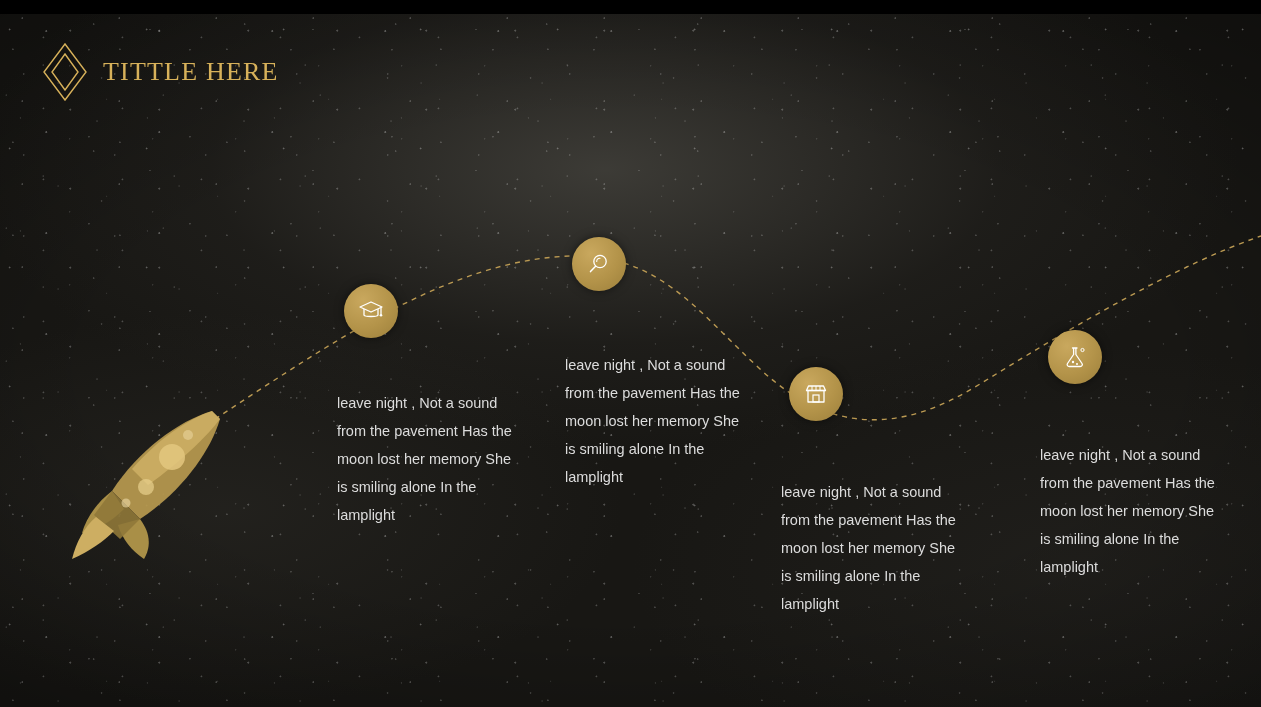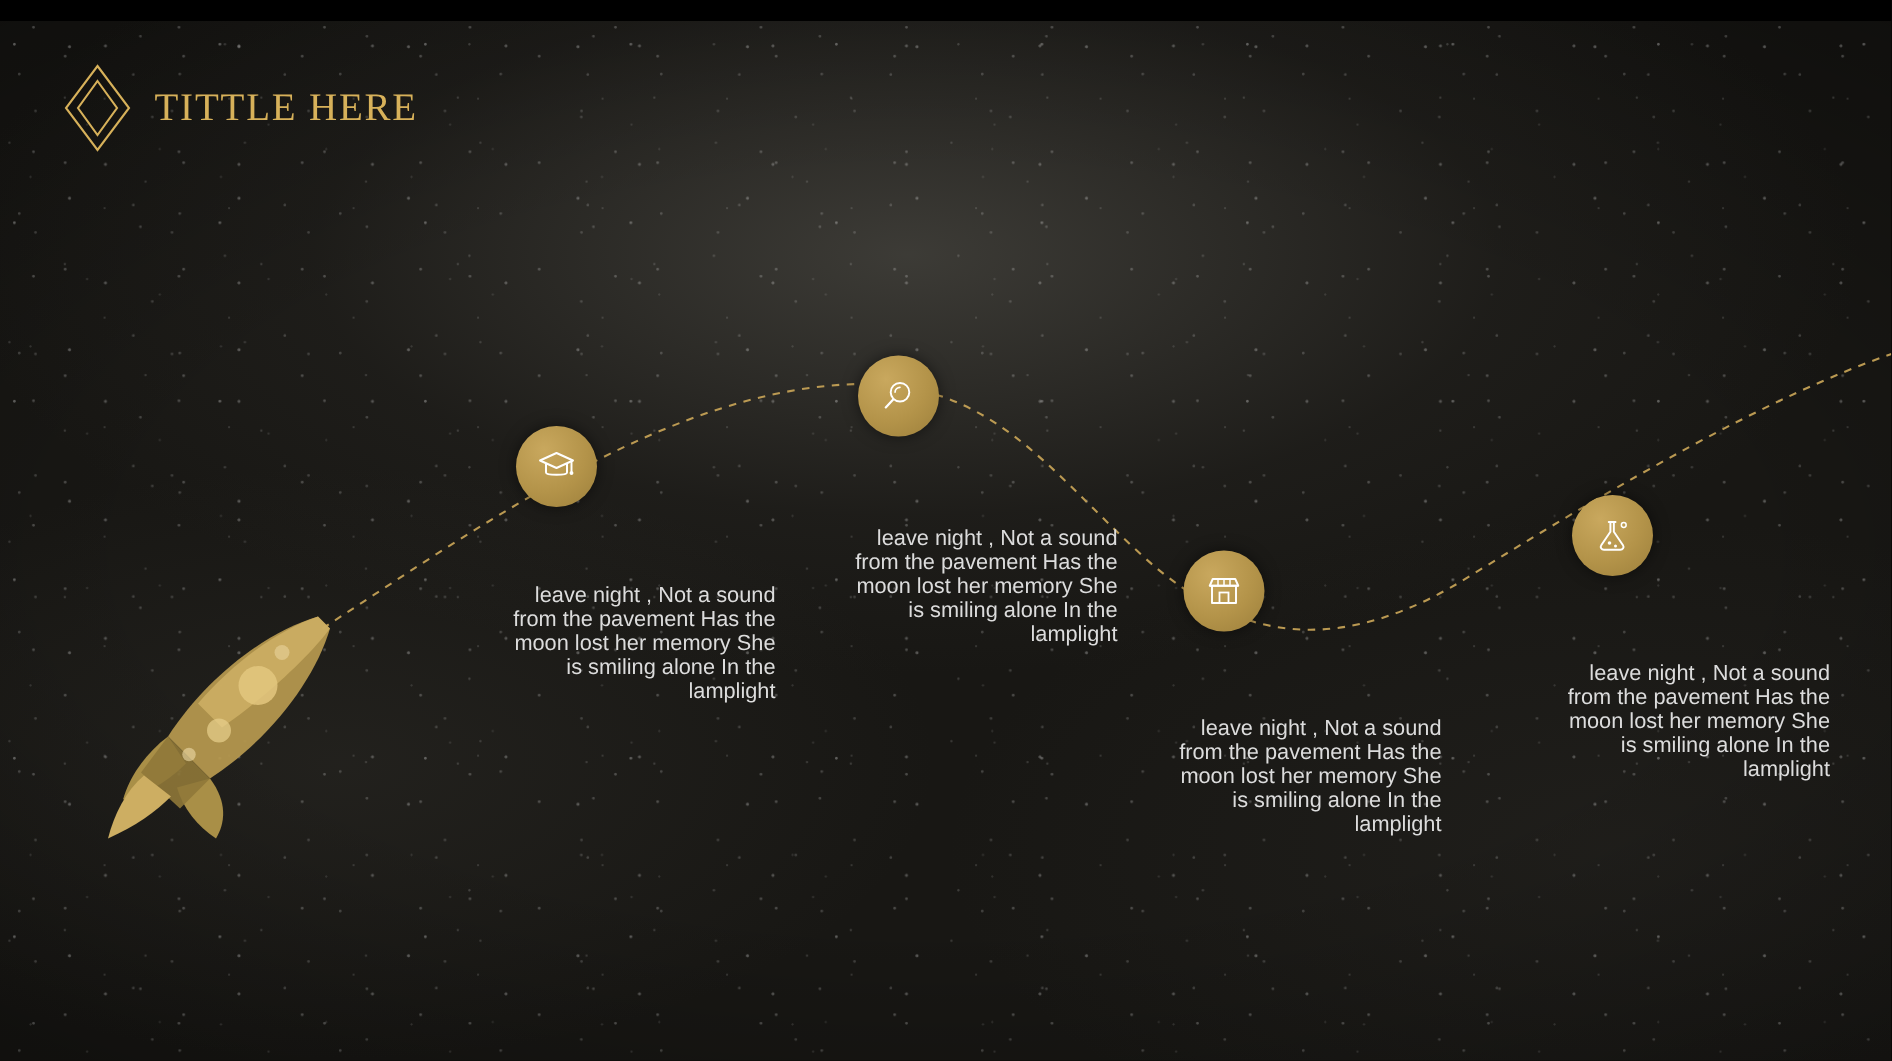--- a/index.html
+++ b/index.html
@@ -86,24 +86,23 @@
     box-shadow: 0 0 10px rgba(0,0,0,0.5);
     display: flex;
     align-items: center;
     justify-content: center;
   }
   .node svg { display: block; }
   .caption {
     position: absolute;
     color: #dcdcdc;
     font-size: 14.5px;
-    line-height: 16px;
+    line-height: 28px;
     font-family: "Liberation Sans", sans-serif;
     width: 180px;
-    text-align: right;
   }
   #rocket { position: absolute; left: 60px; top: 385px; }
   #path-svg { position: absolute; inset: 0; }
 </style>
 </head>
 <body>
 
 <div id="slide">
 
   <div id="bg-texture"></div>

